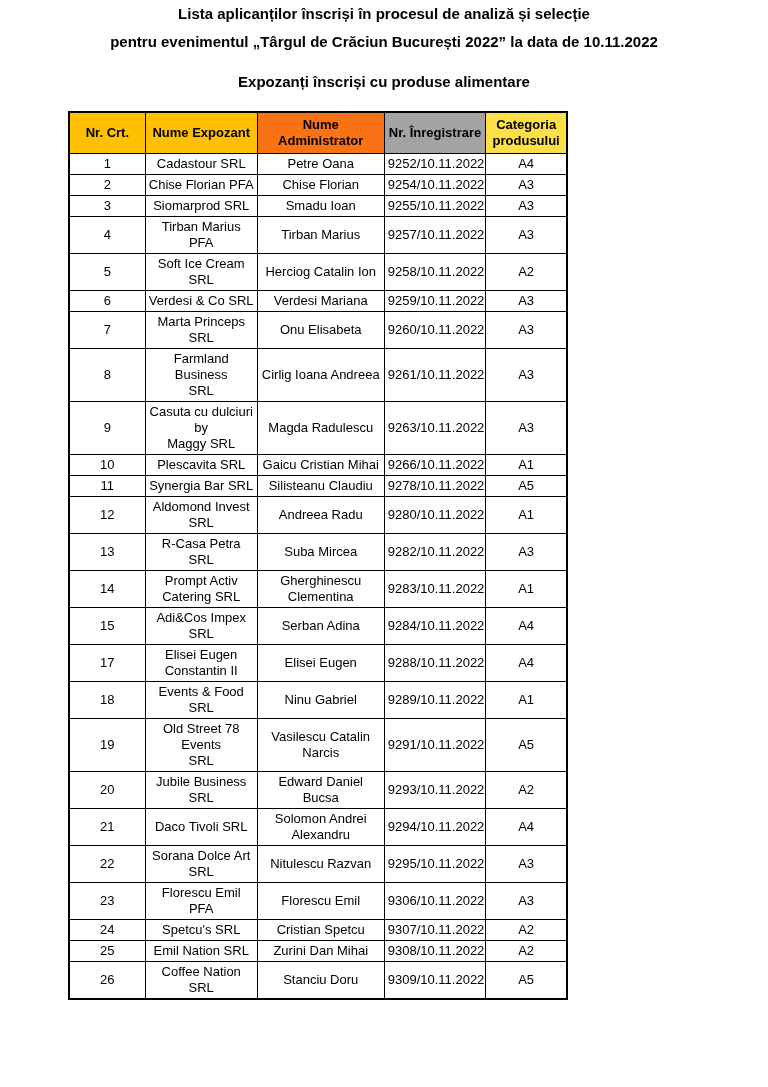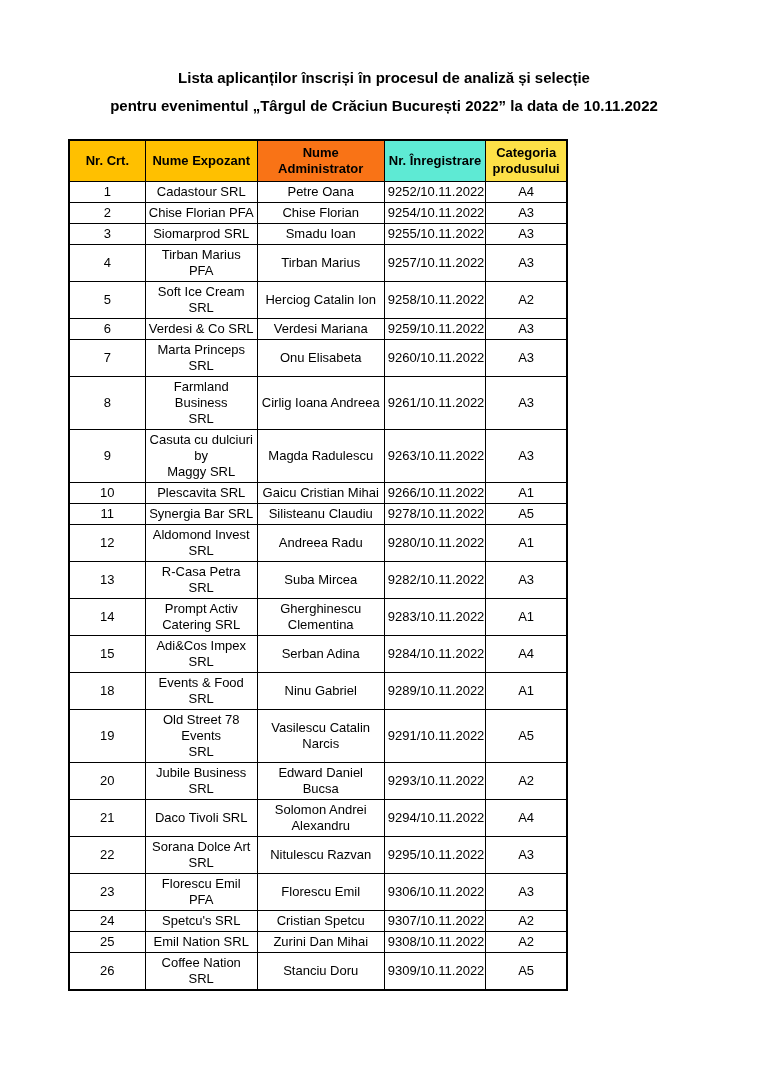--- a/index.html
+++ b/index.html
@@ -6,21 +6,20 @@
   .page {
     position: relative;
     width: 768px;
     height: 1087px;
     background: #ffffff;
     font-family: "Liberation Sans", sans-serif;
     color: #000000;
     overflow: hidden;
   }
   .title-block {
-    padding-top: 64px;
     text-align: center;
     font-weight: bold;
     font-size: 15px;
     line-height: 28px;
   }
   .subtitle {
     margin-top: 16px;
     text-align: center;
     font-weight: bold;
     font-size: 15px;
@@ -57,35 +56,36 @@
 </head>
 <body>
 
 <div class="page">
 
   <div class="title-block">
     <div>Lista aplicanților înscriși în procesul de analiză și selecție</div>
     <div>pentru evenimentul „Târgul de Crăciun București 2022” la data de 10.11.2022</div>
   </div>
 
+  <div class="subtitle">Expozanți înscriși cu produse alimentare</div>
 
   <table class="applicants">
     <colgroup>
       <col class="c-nr">
         <col class="c-exp">
         <col class="c-adm">
         <col class="c-reg">
         <col class="c-cat">
     </colgroup>
     <thead>
       <tr>
         <th style="background: rgb(255, 192, 0);">Nr. Crt.</th>
         <th style="background: rgb(255, 192, 0);">Nume Expozant</th>
         <th style="background: #f97316;">Nume Administrator</th>
-        <th style="background: #5eead4;">Nr. Înregistrare</th>
+        <th style="background: #a3a3a3;">Nr. Înregistrare</th>
         <th style="background: #fde047;">Categoria
 produsului</th>
       </tr>
     </thead>
     <tbody id="table-body">
         <tr>
           <td>1</td>
           <td>Cadastour SRL</td>
           <td>Petre Oana</td>
           <td>9252/10.11.2022</td>
@@ -188,20 +188,28 @@
           <td>A1</td>
         </tr>
         <tr>
           <td>15</td>
           <td>Adi&amp;Cos Impex SRL</td>
           <td>Serban Adina</td>
           <td>9284/10.11.2022</td>
           <td>A4</td>
         </tr>
         <tr>
+          <td>17</td>
+          <td>Elisei Eugen
+Constantin II</td>
+          <td>Elisei Eugen</td>
+          <td>9288/10.11.2022</td>
+          <td>A4</td>
+        </tr>
+        <tr>
           <td>18</td>
           <td>Events &amp; Food SRL</td>
           <td>Ninu Gabriel</td>
           <td>9289/10.11.2022</td>
           <td>A1</td>
         </tr>
         <tr>
           <td>19</td>
           <td>Old Street 78 Events
 SRL</td>

